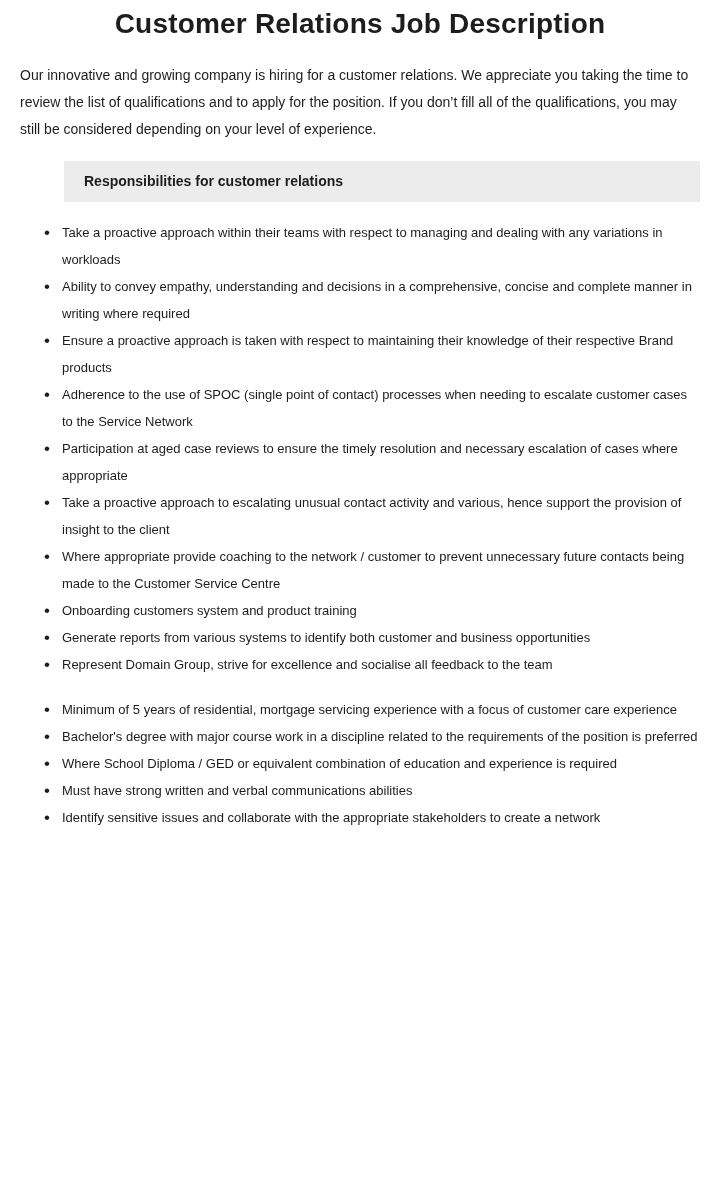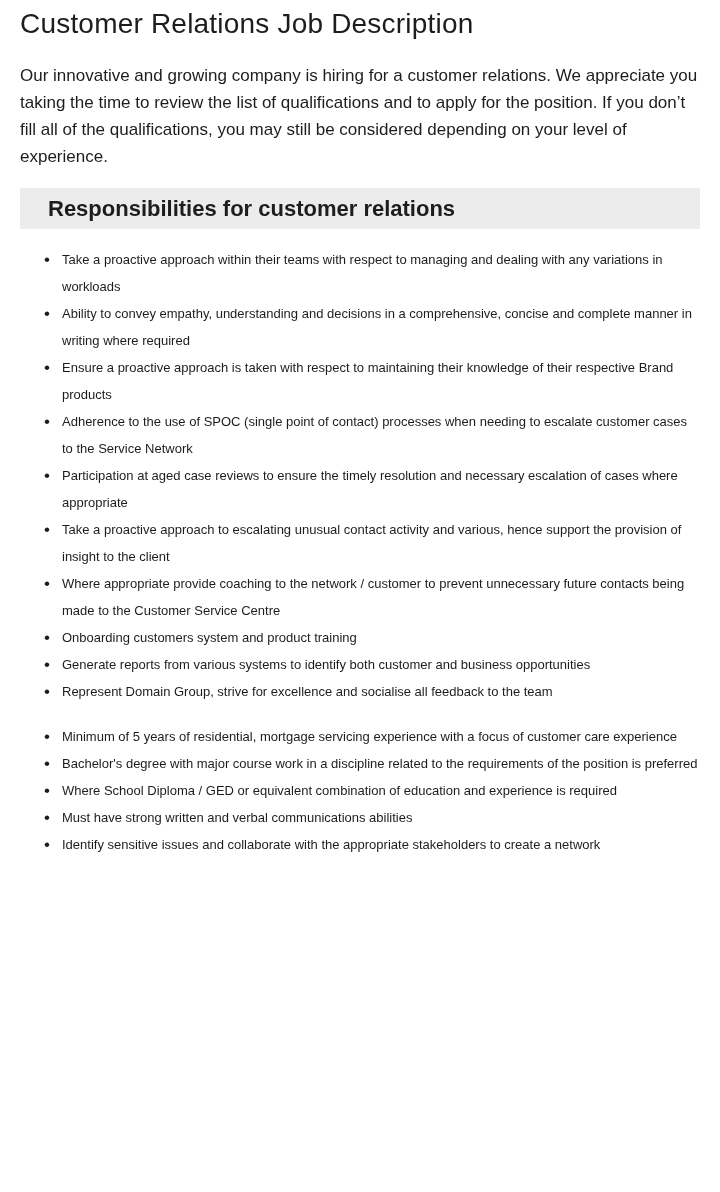--- a/index.html
+++ b/index.html
@@ -15,43 +15,44 @@
     overflow: hidden;
   }
   .page {
     box-sizing: border-box;
     width: 720px;
     padding: 0 20px;
   }
   .title {
     font-size: 28px;
     line-height: 32px;
-    font-weight: 400;
-    text-align: left;
+    font-weight: 700;
+    text-align: center;
     margin: 8px 0 0 0;
     letter-spacing: 0.2px;
     color: var(--text, #1d1d1d);
   }
   .intro {
-    font-size: 17px;
+    font-size: 14px;
     line-height: 27px;
     margin: 22px 0 0 0;
   }
   .section {
     margin-top: 18px;
   }
   .section-header {
     box-sizing: border-box;
     background: var(--section-header-bg, #ececec);
     height: 41px;
     line-height: 41px;
-    padding: 0 28px;
-    font-size: 22px;
+    padding: 0 20px;
+    font-size: 14px;
     font-weight: 700;
     color: var(--text, #1d1d1d);
+    margin-left: 44px;
   }
   .bullet-list {
     list-style: none;
     margin: 17px 0 0 0;
     padding: 0;
     font-size: 13px;
     line-height: 27px;
   }
   .bullet-list li {
     position: relative;

